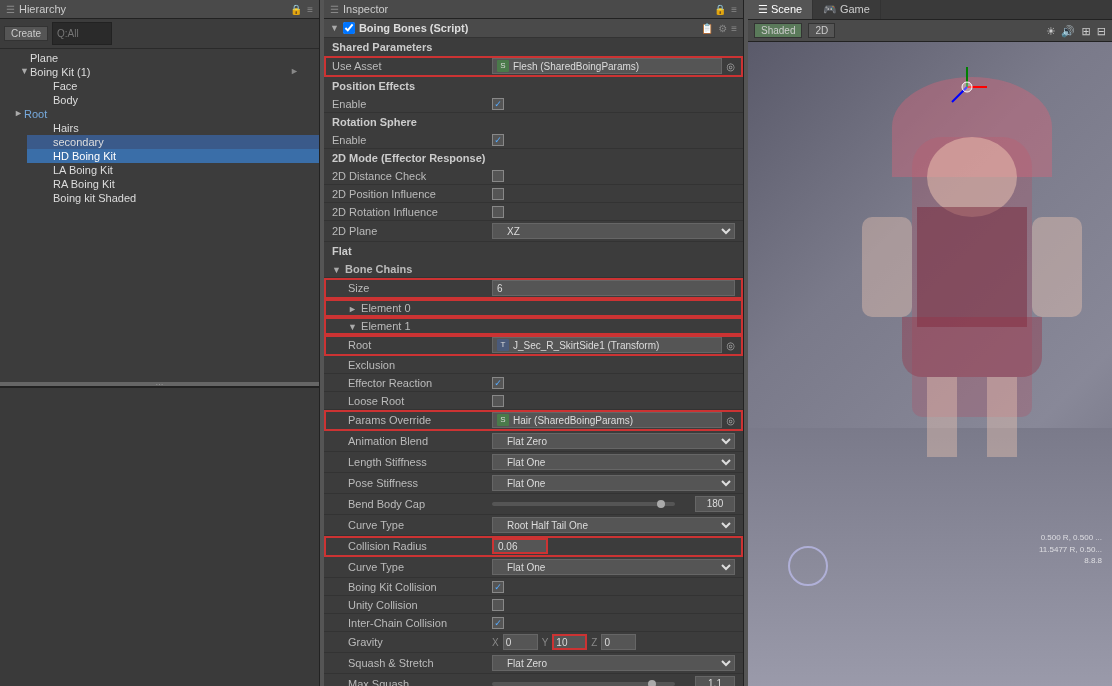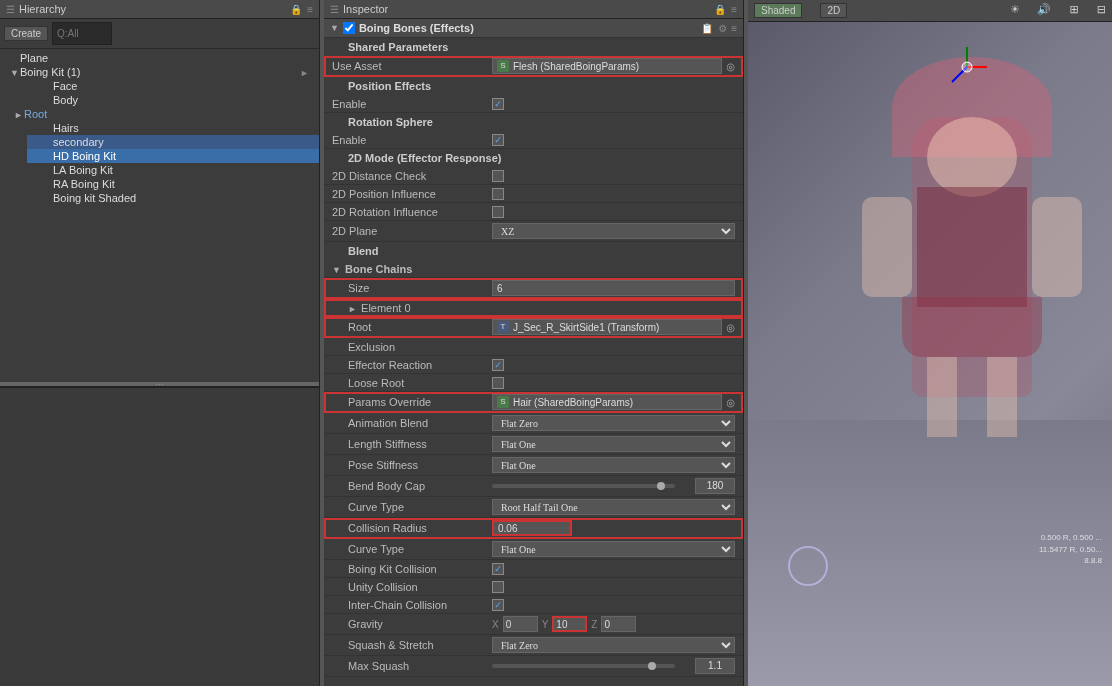--- a/index.html
+++ b/index.html
@@ -49,22 +49,22 @@
       font-size: 10px;
       width: 60px;
     }
     .hierarchy-tree {
       flex: 1;
       overflow-y: auto;
       padding: 2px 0;
     }
     .tree-item {
       display: flex;
-      align-items: flex-end;
-      padding: 1px 10px;
+      align-items: flex-start;
+      padding: 1px 20px;
       cursor: pointer;
       white-space: nowrap;
     }
     .tree-item.selected { background: #3a6ea8; color: #fff; }
     .indent-1 { padding-left: 16px; margin-left: 27px; }
     .arrow { display: inline-block; width: 10px; font-size: 9px; color: #aaa; }
     .arrow.open::before { content: '▼'; }
     .arrow.closed::before { content: '►'; }
     .tree-label { font-size: 11px; }
 
@@ -97,21 +97,21 @@
       background: #4a4a4a;
       border-bottom: 1px solid #333;
       gap: 4px;
     }
     .component-arrow { font-size: 9px; color: #aaa; }
     .component-checkbox { width: 12px; height: 12px; }
     .component-title { font-size: 11px; font-weight: bold; color: #ddd; flex: 1; }
     .component-icons { display: flex; gap: 4px; color: #888; font-size: 10px; }
 
     .prop-section-title {
-      padding: 3px 24px;
+      padding: 3px 8px;
       font-size: 11px;
       font-weight: bold;
       color: #ccc;
       background: #3c3c3c;
     }
     .prop-row {
       display: flex;
       align-items: center;
       padding: 2px 8px;
       min-height: 18px;
@@ -136,25 +136,24 @@
       border: 1px solid #888;
       display: inline-flex;
       align-items: center;
       justify-content: center;
     }
     .unity-checkbox.checked::after { content: '✓'; font-size: 9px; color: #5af; }
     .unity-select {
       background: #555;
       border: 1px solid #666;
       color: #ddd;
-      padding: 1px 4px;
+      padding: 1px 10px;
       font-size: 10px;
       height: 16px;
       flex: 1;
-      font-family: Liberation Serif, serif;
     }
     .unity-input {
       background: #555;
       border: 1px solid #666;
       color: #ddd;
       padding: 1px 4px;
       font-size: 10px;
       height: 16px;
     }
     .unity-input.wide { flex: 1; }
@@ -249,22 +248,22 @@
       font-size: 11px;
       color: #ccc;
       cursor: pointer;
       border-right: 1px solid #333;
     }
     .scene-tab.active { background: #555; color: #fff; }
     .scene-toolbar {
       background: #4a4a4a;
       padding: 3px 6px;
       display: flex;
-      align-items: flex-start;
-      gap: 18px;
+      align-items: flex-end;
+      gap: 6px;
       border-bottom: 1px solid #222;
     }
     .scene-toolbar-btn {
       background: #555;
       border: 1px solid #333;
       color: #ccc;
       padding: 1px 6px;
       font-size: 10px;
       cursor: pointer;
     }
@@ -376,21 +375,21 @@
     <div style="flex:1"></div>
     <span style="color:#888;font-size:10px;">🔒</span>
     <span style="color:#888;font-size:10px;">≡</span>
   </div>
 
   <div class="inspector-content">
 
     <div class="component-header">
       <span class="component-arrow">▼</span>
       <input type="checkbox" class="component-checkbox" checked="" style="">
-      <span class="component-title">Boing Bones (Effects)</span>
+      <span class="component-title">Boing Bones (Script)</span>
       <div class="component-icons">
         <span>📋</span>
         <span>⚙</span>
         <span>≡</span>
       </div>
     </div>
 
     <div class="prop-section-title">Shared Parameters</div>
     <div class="prop-row outlined">
       <span class="prop-label">Use Asset</span>
@@ -440,37 +439,43 @@
     </div>
     <div class="prop-row">
       <span class="prop-label">2D Plane</span>
       <div class="prop-value">
         <select class="unity-select">
           <option>XZ</option>
         </select>
       </div>
     </div>
 
-    <div class="prop-section-title">Blend</div>
+    <div class="prop-section-title">Flat</div>
     <div class="prop-row">
       <span class="prop-label" style="font-weight:bold;">
         <span class="arrow open" style="font-size:9px;"></span>
         <span>Bone Chains</span>
       </span>
     </div>
     <div class="prop-row outlined">
       <span class="prop-label indented">Size</span>
       <div class="prop-value">
         <input class="unity-input wide" value="6" style="">
       </div>
     </div>
     <div class="prop-row outlined">
       <span class="prop-label indented">
         <span class="element-arrow">►</span>
         <span>Element 0</span>
+      </span>
+    </div>
+    <div class="prop-row outlined">
+      <span class="prop-label indented">
+        <span class="element-arrow">▼</span>
+        <span>Element 1</span>
       </span>
     </div>
     <div class="prop-row outlined">
       <span class="prop-label indented">Root</span>
       <div class="prop-value">
         <div class="object-field">
           <span class="object-field-icon blue">T</span>
           <span>J_Sec_R_SkirtSide1 (Transform)</span>
         </div>
         <span class="obj-pick-btn">◎</span>
@@ -540,21 +545,21 @@
       <span class="prop-label indented">Curve Type</span>
       <div class="prop-value">
         <select class="unity-select">
           <option>Root Half Tail One</option>
         </select>
       </div>
     </div>
     <div class="prop-row outlined">
       <span class="prop-label indented">Collision Radius</span>
       <div class="prop-value">
-        <input class="unity-input" value="0.06" style="width: 80px; border: 2px solid rgb(204, 51, 51);">
+        <input class="unity-input" value="0.06" style="width: 56px; border: 2px solid rgb(204, 51, 51);">
       </div>
     </div>
     <div class="prop-row">
       <span class="prop-label indented">Curve Type</span>
       <div class="prop-value">
         <select class="unity-select">
           <option>Flat One</option>
         </select>
       </div>
     </div>
@@ -608,20 +613,30 @@
         </div>
       </div>
     </div>
 
   </div>
 </div>
 
 <div class="resize-handle"></div>
 
 <div class="scene-panel">
+  <div class="scene-tabs">
+    <div class="scene-tab active">
+      <span>☰ </span>
+      <span>Scene</span>
+    </div>
+    <div class="scene-tab">
+      <span>🎮 </span>
+      <span>Game</span>
+    </div>
+  </div>
   <div class="scene-toolbar">
     <button class="scene-toolbar-btn active">Shaded</button>
     <button class="scene-toolbar-btn">2D</button>
     <div style="flex:1;"></div>
     <span style="color:#ccc;cursor:pointer;">☀</span>
     <span style="color:#ccc;cursor:pointer;">🔊</span>
     <span style="color:#ccc;cursor:pointer;">⊞</span>
     <span style="color:#ccc;cursor:pointer;">⊟</span>
   </div>
   <div class="scene-view">

